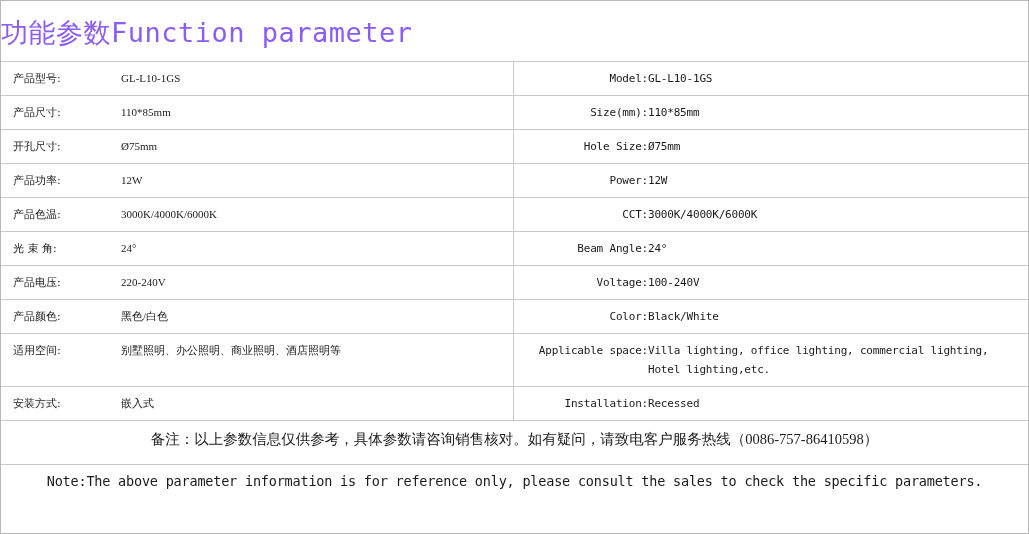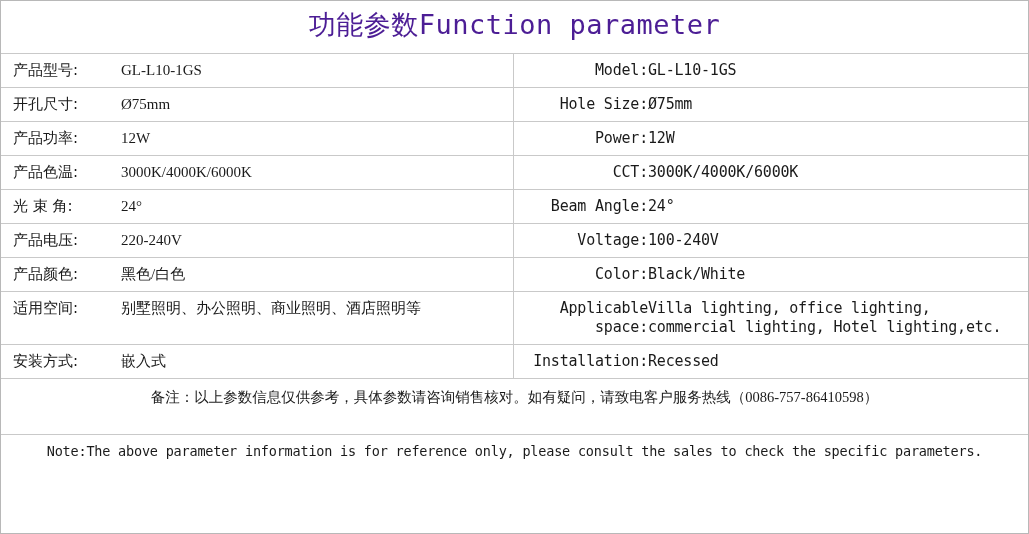--- a/index.html
+++ b/index.html
@@ -14,41 +14,41 @@
   .page {
     position: relative;
     width: 1029px;
     height: 534px;
     box-sizing: border-box;
     border: 1px solid #b8b8b8;
     background: #ffffff;
     overflow: hidden;
   }
   .title {
-    text-align: center;
+    text-align: left;
     font-family: "DejaVu Sans Mono", monospace;
     font-size: 27px;
     letter-spacing: 0.5px;
-    color: #4c1d95;
-    padding-top: 6px;
+    color: #8b5cf6;
+    padding-top: 14px;
     padding-bottom: 10px;
     white-space: pre;
   }
   .spec-table {
     width: 100%;
     border-collapse: collapse;
     table-layout: fixed;
   }
   .spec-table tr {
     border-top: 1px solid #c9c9c9;
   }
   .spec-table td {
     padding: 7px 0 7px 0;
     vertical-align: top;
-    font-size: 15px;
+    font-size: 11px;
     line-height: 19px;
   }
   .cn-label {
     width: 108px;
     padding-left: 12px !important;
     font-family: "DejaVu Sans", sans-serif;
     font-size: 14.5px;
     color: #1a1a1a;
     white-space: pre;
   }
@@ -83,21 +83,21 @@
     text-align: center;
   }
   .note-cn {
     font-family: Liberation Serif, serif;
     font-size: 14.5px;
     color: #1a1a1a;
     line-height: 22px;
   }
   .note-en {
     border-top: 1px solid #c9c9c9;
-    margin-top: 22px;
+    margin-top: 10px;
     padding-top: 6px;
     font-family: "DejaVu Sans Mono", monospace;
     font-size: 13.5px;
     letter-spacing: -0.2px;
     line-height: 20px;
     color: #1a1a1a;
     text-align: center;
   }
   .note-en .line2 {
     display: block;
@@ -110,20 +110,26 @@
 
   <div class="title">功能参数Function parameter</div>
 
   <table class="spec-table">
     <tbody>
       <tr>
         <td class="cn-label">产品型号:</td>
         <td class="cn-value">GL-L10-1GS</td>
         <td class="en-label divider-cell">Model:</td>
         <td class="en-value">GL-L10-1GS</td>
+      </tr>
+      <tr>
+        <td class="cn-label">产品尺寸:</td>
+        <td class="cn-value">110*85mm</td>
+        <td class="en-label divider-cell">Size(mm):</td>
+        <td class="en-value">110*85mm</td>
       </tr>
       <tr>
         <td class="cn-label">开孔尺寸:</td>
         <td class="cn-value">Ø75mm</td>
         <td class="en-label divider-cell">Hole Size:</td>
         <td class="en-value">Ø75mm</td>
       </tr>
       <tr>
         <td class="cn-label">产品功率:</td>
         <td class="cn-value">12W</td>

